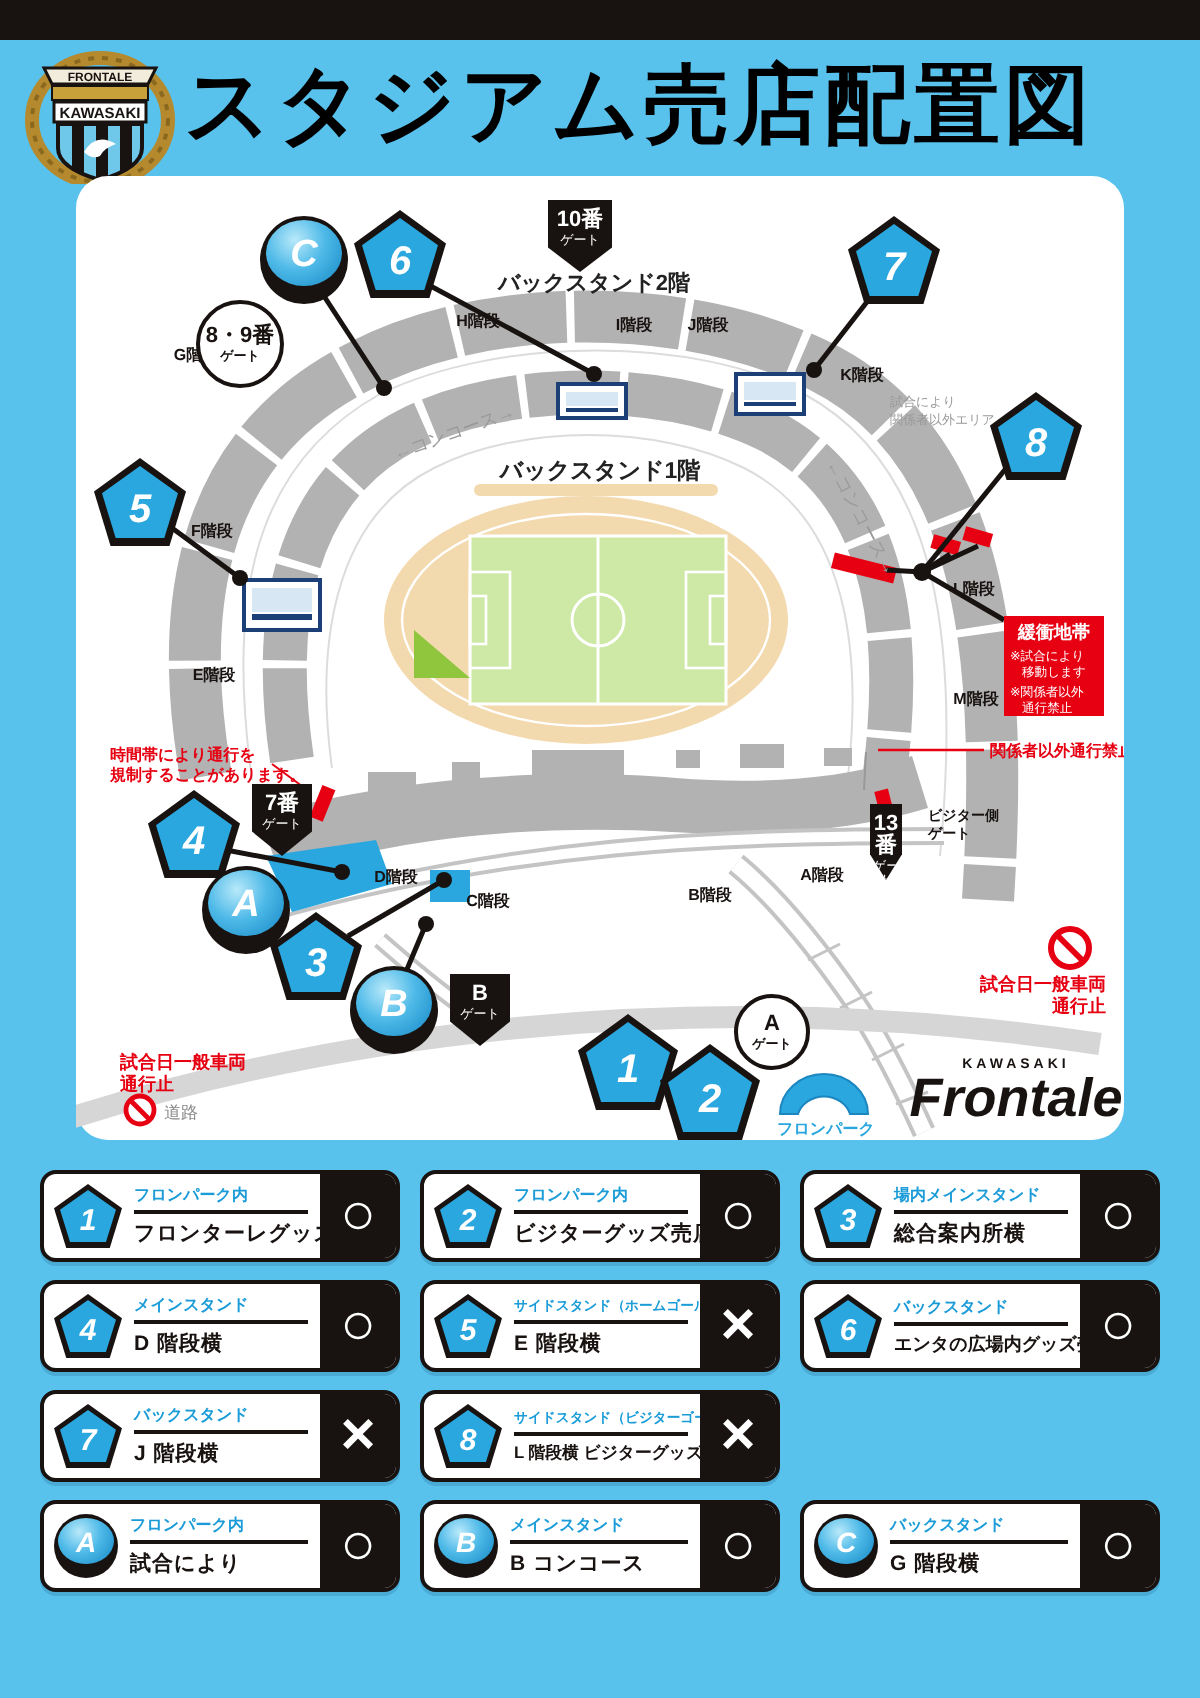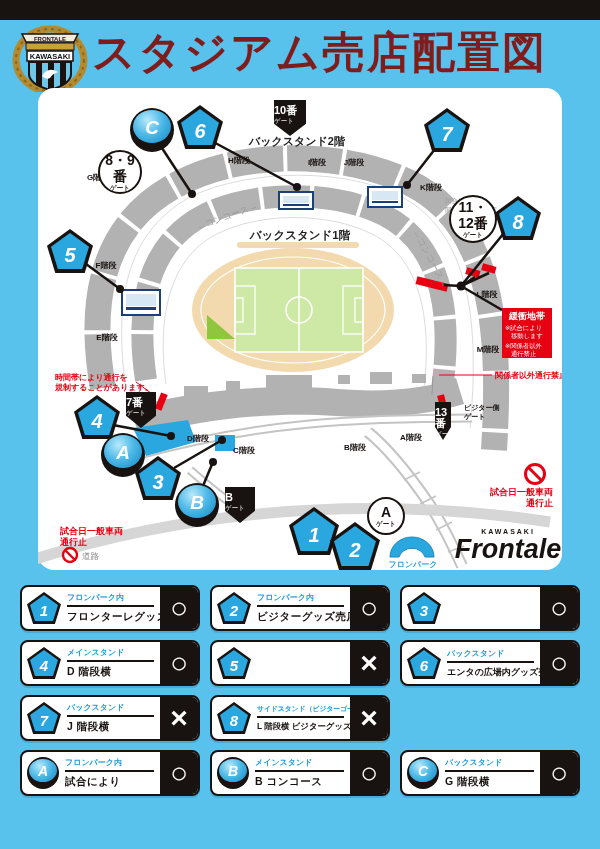--- a/index.html
+++ b/index.html
@@ -1,44 +1,44 @@
 <!DOCTYPE html>
 <html><head>
 <meta charset="utf-8">
 <style>
   html,body{margin:0;padding:0}
   body{width:600px;height:849px;position:relative;background:#58c1ec;
        font-family:"Liberation Sans","DejaVu Sans",sans-serif;overflow:hidden}
   .topbar{position:absolute;left:0;top:0;width:600px;height:20px;background:#181210}
   .crest{position:absolute;left:12px;top:24px}
-  h1.title{position:absolute;left:92px;top:24px;margin:0;color:#7f1d1d;font-size:43px;
+  h1.title{position:absolute;left:92px;top:24px;margin:0;color:#000000;font-size:43px;
            font-weight:900;letter-spacing:2px;white-space:nowrap}
   .panel{position:absolute;left:38px;top:88px;width:524px;height:482px;background:#fff;border-radius:16px}
   .panel svg.map{position:absolute;left:0;top:0}
 
   
   .pg{position:absolute;display:flex;align-items:center;justify-content:center;
       clip-path:polygon(50% 0,100% 38%,82% 100%,18% 100%,0 38%);background:#181210}
   .pg i{position:absolute;inset:4px;clip-path:polygon(50% 0,100% 38%,82% 100%,18% 100%,0 38%);background:#2aa7de}
   .pg b{position:relative;color:#fff;font-size:20px;font-weight:800;font-style:italic;padding-top:7px;line-height:1}
   
   .bl{position:absolute;border-radius:50%;background:#181210}
   .bl i{position:absolute;left:3px;right:3px;top:2px;bottom:9px;border-radius:50%;
         background:radial-gradient(circle at 38% 30%,#b9e9fa 0%,#4fbae8 45%,#1286c4 100%)}
   .bl b{position:absolute;inset:0;display:flex;align-items:center;justify-content:center;
         color:#fff;font-weight:800;font-style:italic;font-size:19px;padding-bottom:4px}
   
   .gk{position:absolute;background:#181210;clip-path:polygon(0 0,100% 0,100% 66%,50% 100%,0 66%);
-      color:#fff;line-height:1}
+      color:#fff;text-align:center;line-height:1}
   .gk .a{display:block;font-size:11px;font-weight:800;padding-top:5px}
   .gk .b{display:block;font-size:6.5px;padding-top:2px}
   
   .gw{position:absolute;background:#fff;border:2px solid #181210;border-radius:50%;
       display:flex;flex-direction:column;align-items:center;justify-content:center;text-align:center;line-height:1.15}
-  .gw .a{font-size:14px;font-weight:800;color:#181210}
+  .gw .a{font-size:11px;font-weight:800;color:#181210}
   .gw .b{font-size:6.5px;font-weight:700;color:#181210}
 
   
   .legend{position:absolute;left:20px;top:585px;width:560px;display:grid;
           grid-template-columns:repeat(3,180px);grid-auto-rows:46px;column-gap:10px;row-gap:9px}
   .li{background:#fff;border:2px solid #181210;border-radius:8px;display:flex;align-items:center;
       gap:6px;padding-left:5px;overflow:hidden;box-shadow:0 2px 0 rgba(10,70,110,.18)}
   .pg-s{position:relative;width:34px;height:32px;flex:0 0 34px}
   .pg-s i{inset:3px}
   .pg-s b{font-size:15px;padding-top:5px}
@@ -322,24 +322,20 @@
     </div>
   <div class="gk" style="left:187px;top:399px;width:30px;height:36px">
       <span class="a">B</span>
       <span class="b">ゲート</span>
     </div>
 
   <div class="gw" style="left:60px;top:62px;width:40px;height:40px">
       <span class="a">8・9番</span>
       <span class="b">ゲート</span>
     </div>
-  <div class="gw" style="left:411px;top:107px;width:44px;height:44px">
-      <span class="a">11・12番</span>
-      <span class="b">ゲート</span>
-    </div>
   <div class="gw" style="left:329px;top:409px;width:34px;height:34px">
       <span class="a">A</span>
       <span class="b">ゲート</span>
     </div>
 </div>
 
 <section class="legend">
   <div class="li">
     <div class="pg pg-s">
         <i></i>
@@ -364,20 +360,24 @@
       </div>
     <div class="flag">
         <span>○</span>
       </div>
   </div>
   <div class="li">
     <div class="pg pg-s">
         <i></i>
         <b>3</b>
       </div>
+    <div class="mid">
+        <span class="area">場内メインスタンド</span>
+        <span class="nm">総合案内所横</span>
+      </div>
     <div class="flag">
         <span>○</span>
       </div>
   </div>
   <div class="li">
     <div class="pg pg-s">
         <i></i>
         <b>4</b>
       </div>
     <div class="mid">
@@ -386,20 +386,24 @@
       </div>
     <div class="flag">
         <span>○</span>
       </div>
   </div>
   <div class="li a7">
     <div class="pg pg-s">
         <i></i>
         <b>5</b>
       </div>
+    <div class="mid">
+        <span class="area">サイドスタンド（ホームゴール裏）</span>
+        <span class="nm">E 階段横</span>
+      </div>
     <div class="flag">
         <span>×</span>
       </div>
   </div>
   <div class="li n9">
     <div class="pg pg-s">
         <i></i>
         <b>6</b>
       </div>
     <div class="mid">

